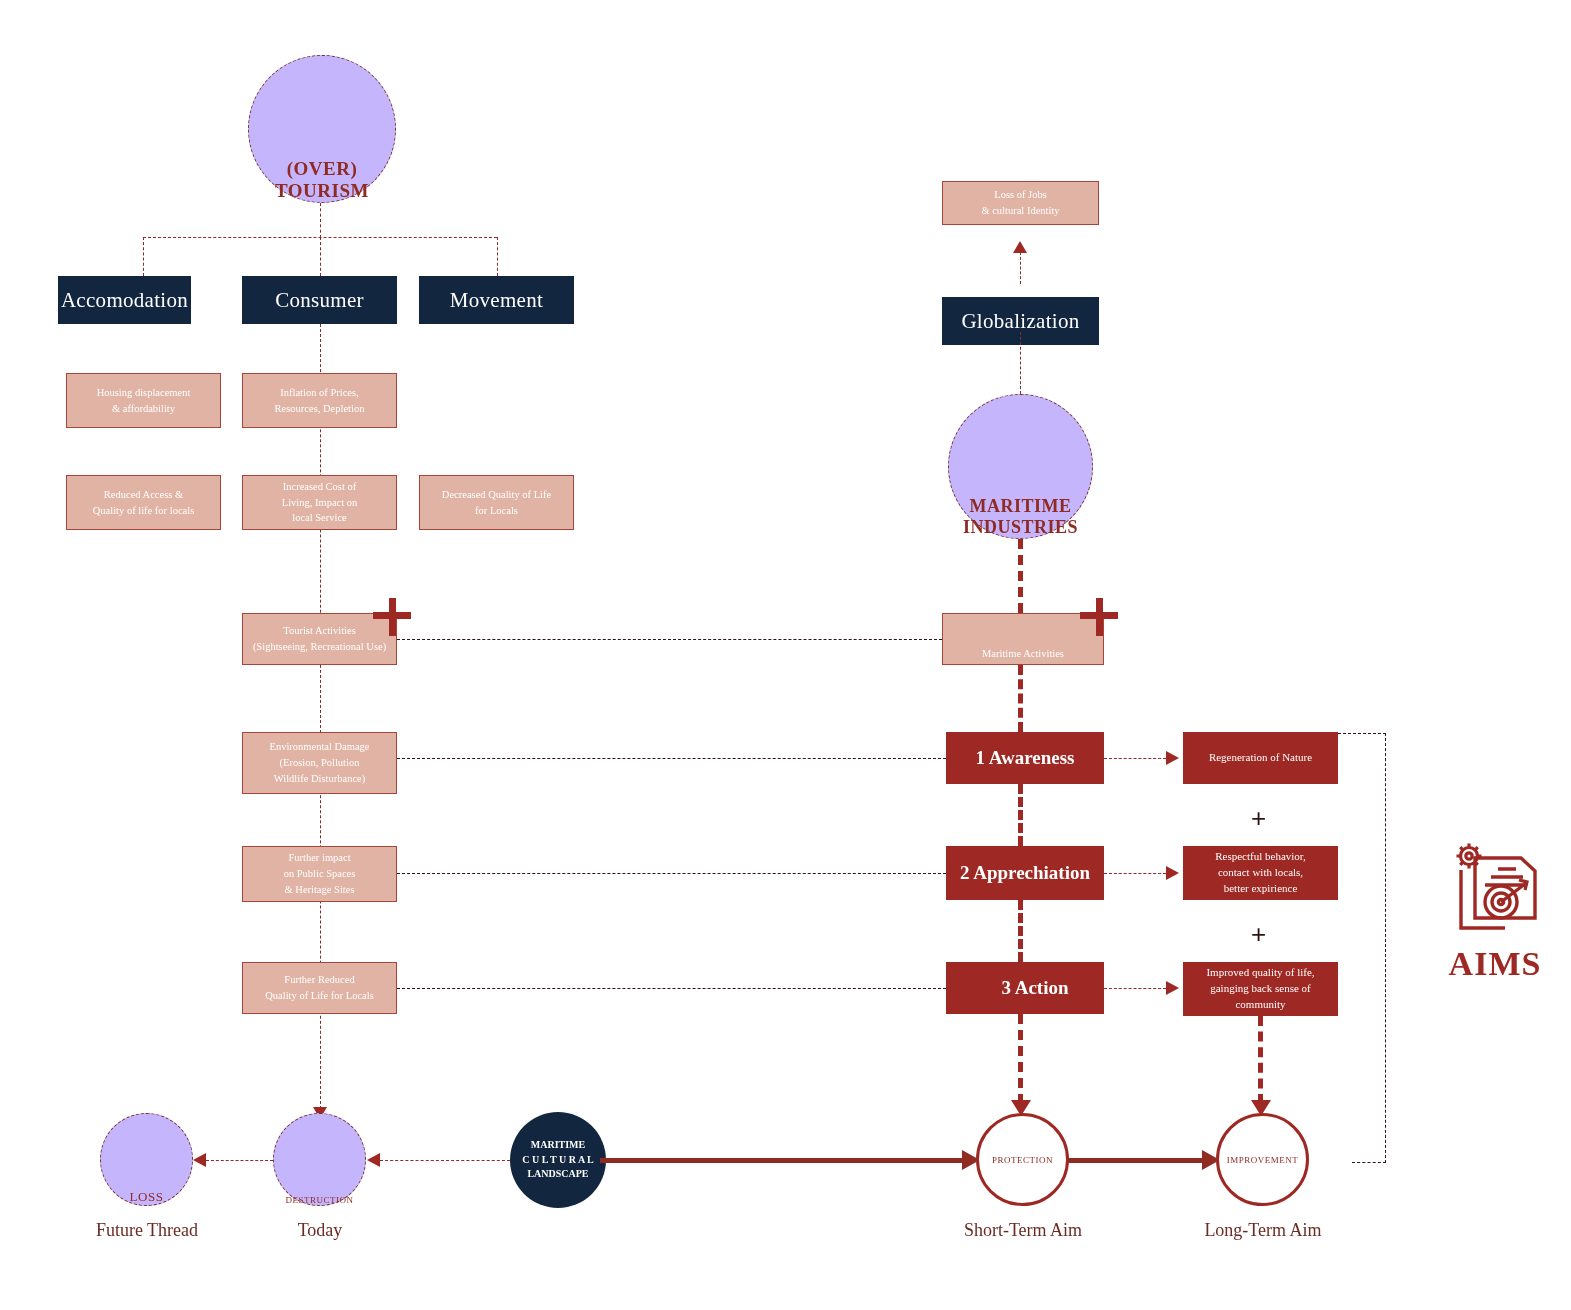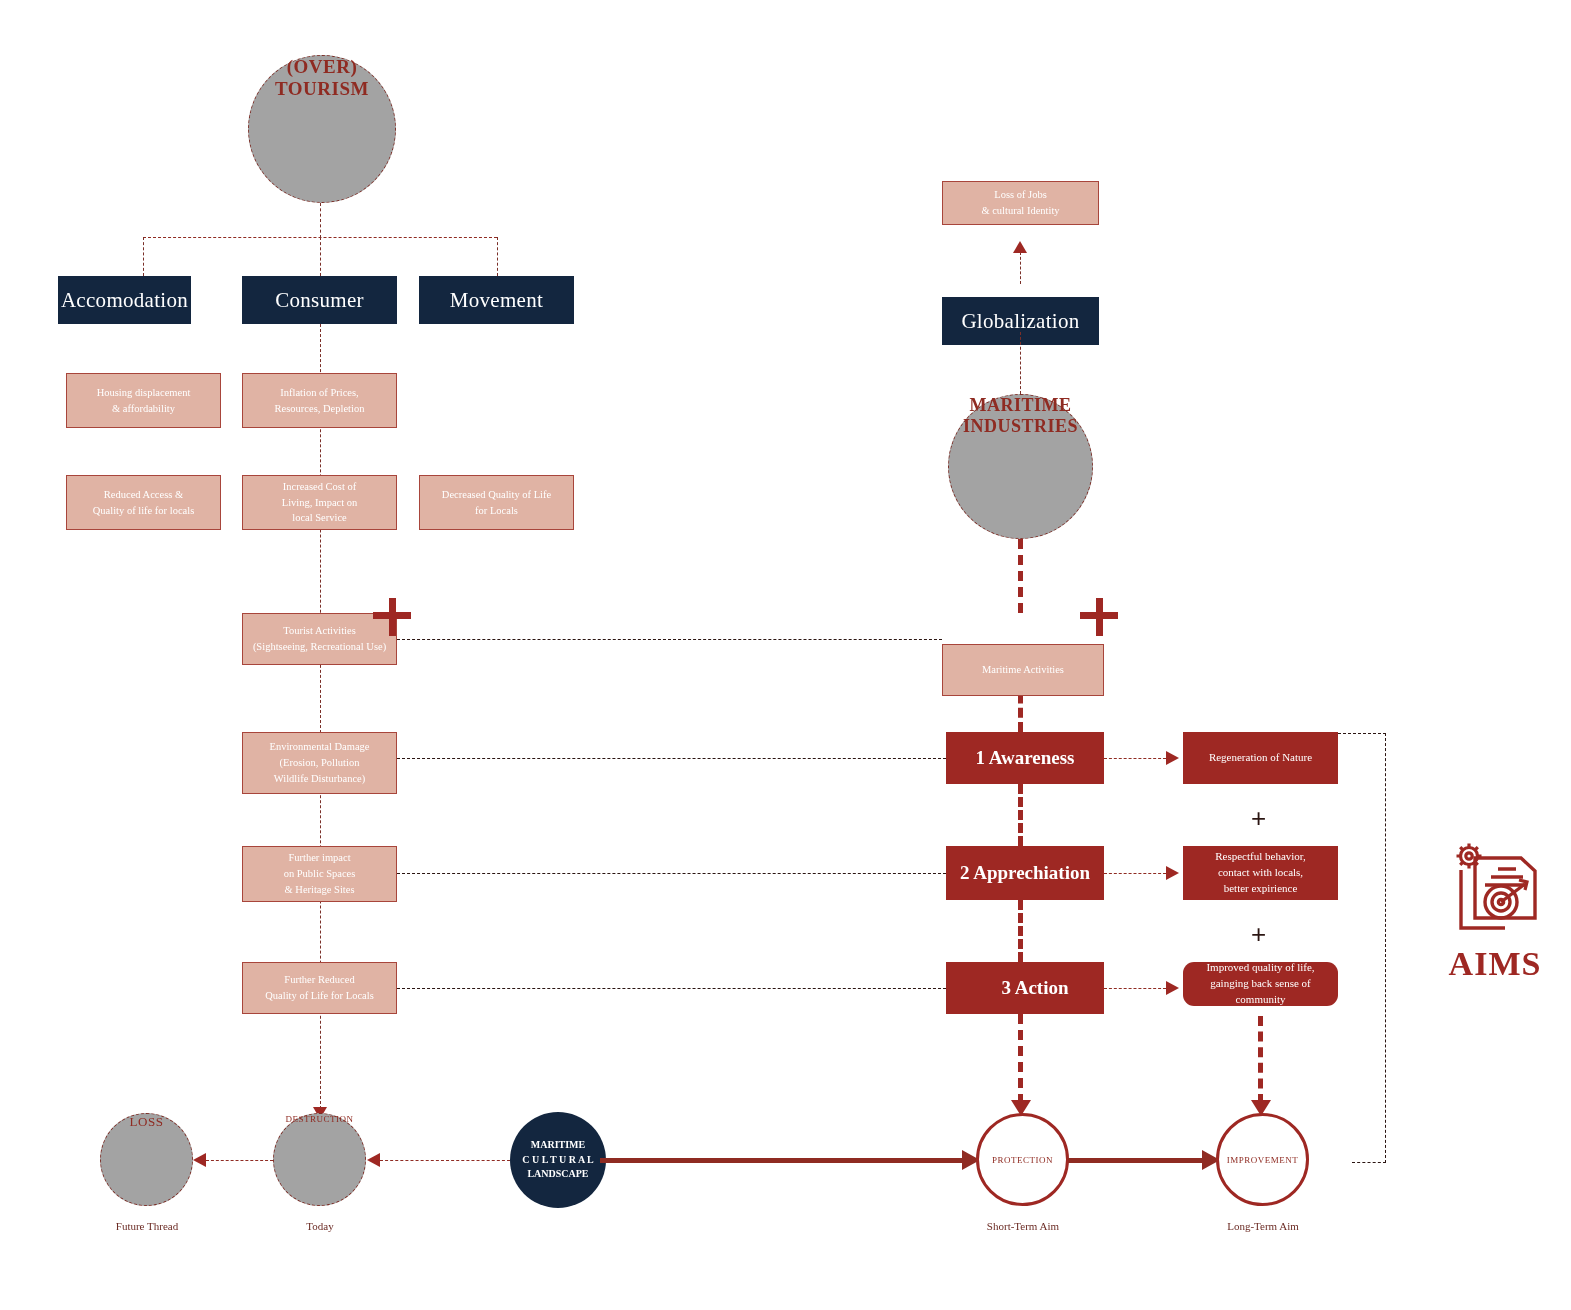--- a/index.html
+++ b/index.html
@@ -3,22 +3,22 @@
 <meta charset="utf-8">
 <style>
   html,body{margin:0;padding:0;background:#ffffff;}
   body{font-family:"Liberation Serif", serif;}
   #stage{position:relative;width:1571px;height:1310px;background:#fff;overflow:hidden;}
   .abs{position:absolute;box-sizing:border-box;}
 
   
   .circ-dash{
     border:1.5px dashed #7a2f28;border-radius:50%;
-    display:flex;align-items:flex-start;justify-content:center;text-align:center;
-    color:#8f2b22;background:#a3a3a3;
+    display:flex;align-items:flex-end;justify-content:center;text-align:center;
+    color:#8f2b22;background:#c4b5fd;
   }
   .circ-solid{
     border:3px solid #9E2823;border-radius:50%;
     display:flex;align-items:center;justify-content:center;text-align:center;
     color:#8f2b22;background:#fff;
   }
   .circ-navy{
     background:#13263F;border-radius:50%;
     display:flex;align-items:center;justify-content:center;text-align:center;
     color:#fff;
@@ -32,21 +32,21 @@
     display:flex;align-items:center;justify-content:center;text-align:center;
     font-size:10.5px;line-height:1.5;padding:2px 4px;
   }
   .box-red{
     background:#9E2823;color:#fff;display:flex;align-items:center;justify-content:center;
     text-align:center;line-height:1.45;
   }
   .box-red.title{font-weight:bold;font-size:19px;}
   .box-red.small{font-size:11px;padding:2px 0;}
 
-  .cap{color:#6b2b24;font-size:11px;text-align:center;font-family:Liberation Serif, serif;}
+  .cap{color:#6b2b24;font-size:18px;text-align:center;font-family:Liberation Serif, serif;}
 
   
   .v-dash{border-left:1.6px dashed #7a2f28;}
   .h-dash{border-top:1.6px dashed #2b1512;}
   .h-dash-red{border-top:1.6px dashed #8f2b22;}
   .v-thick-dash{border-left:5px dashed #9E2823;}
   .h-solid{border-top:5px solid #8f2b22;}
   .h-thin{border-top:1.2px dashed #2b1512;}
   .v-thin{border-left:1.2px dashed #2b1512;}
 
@@ -201,21 +201,21 @@
     </div>
   </div>
 
   <div class="abs v-thick-dash" style="left:1018px;top:539px;height:74px;"></div>
   <div class="abs v-thick-dash" style="left:1018px;top:665px;height:67px;"></div>
   <div class="abs v-thick-dash" style="left:1018px;top:784px;height:62px;"></div>
   <div class="abs v-thick-dash" style="left:1018px;top:900px;height:62px;"></div>
   <div class="abs v-thick-dash" style="left:1018px;top:1014px;height:90px;"></div>
   <div class="abs arrow-down-big" style="left:1011px;top:1100px;"></div>
 
-  <div class="abs box-pink" style="left:942px;top:644px;width:162px;height:52px;">
+  <div class="abs box-pink" style="left:942px;top:613px;width:162px;height:52px;align-items:flex-end;">
     <div>
       <div>Maritime Activities</div>
     </div>
   </div>
   <div class="plus-big" style="left:1080px;top:598px;"></div>
 
   <div class="abs h-dash" style="left:397px;top:639px;width:545px;"></div>
   <div class="abs h-dash" style="left:397px;top:758px;width:549px;"></div>
   <div class="abs h-dash" style="left:397px;top:873px;width:549px;"></div>
   <div class="abs h-dash" style="left:397px;top:988px;width:549px;"></div>
@@ -246,21 +246,21 @@
   </div>
   <div class="plus-small" style="left:1251px;top:805px;">+</div>
   <div class="abs box-red small" style="left:1183px;top:846px;width:155px;height:54px;">
     <div>
       <div>Respectful behavior,</div>
       <div>contact with locals,</div>
       <div>better expirience</div>
     </div>
   </div>
   <div class="plus-small" style="left:1251px;top:921px;">+</div>
-  <div class="abs box-red small" style="left:1183px;top:962px;width:155px;height:44px;border-radius:11px;">
+  <div class="abs box-red small" style="left:1183px;top:962px;width:155px;height:54px;">
     <div>
       <div>Improved quality of life,</div>
       <div>gainging back sense of</div>
       <div>community</div>
     </div>
   </div>
 
   <div class="abs v-thick-dash" style="left:1258px;top:1016px;height:88px;"></div>
   <div class="abs arrow-down-big" style="left:1251px;top:1100px;"></div>
 

